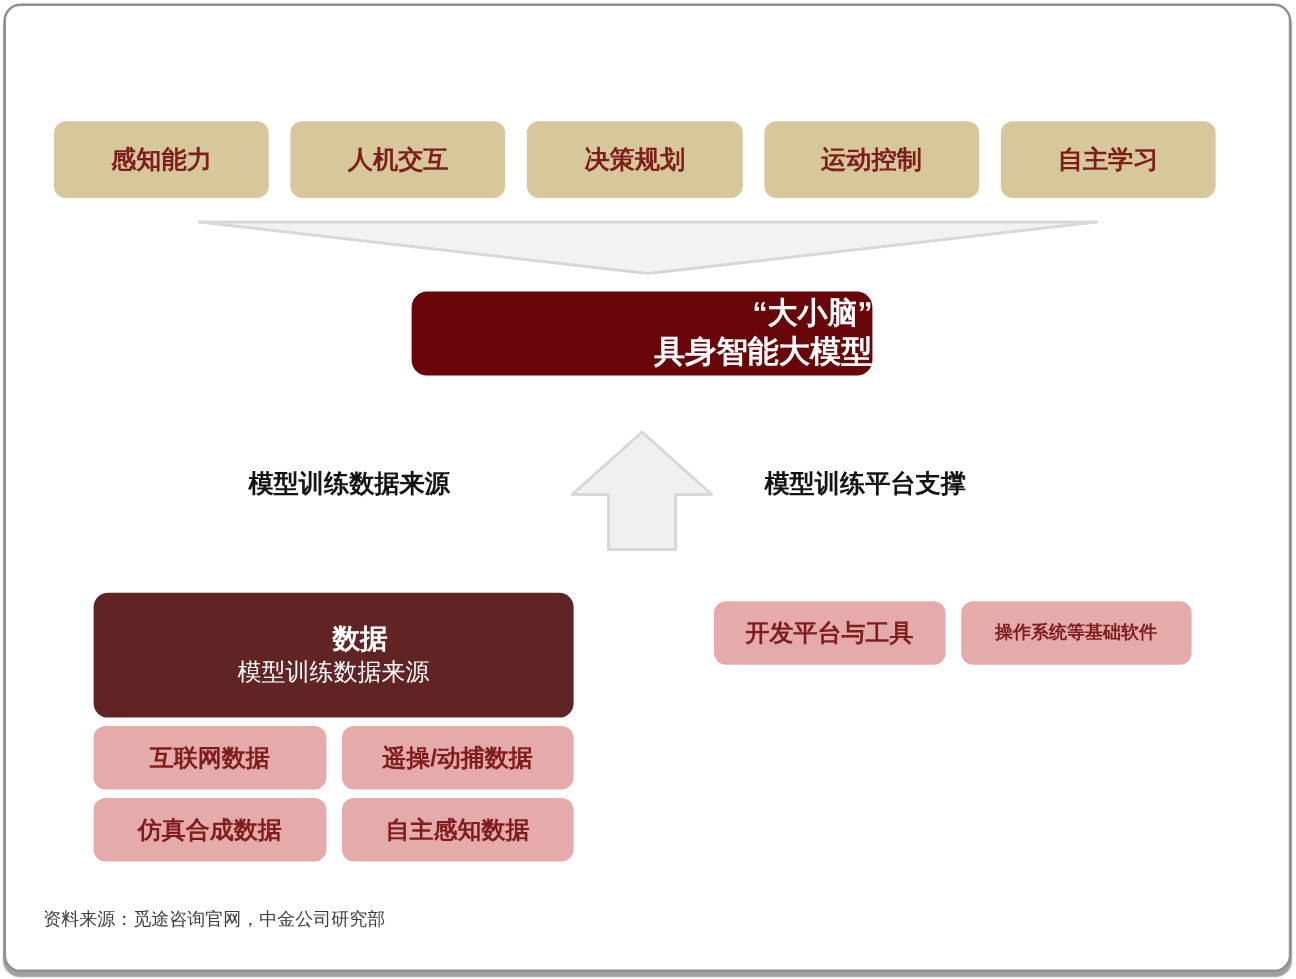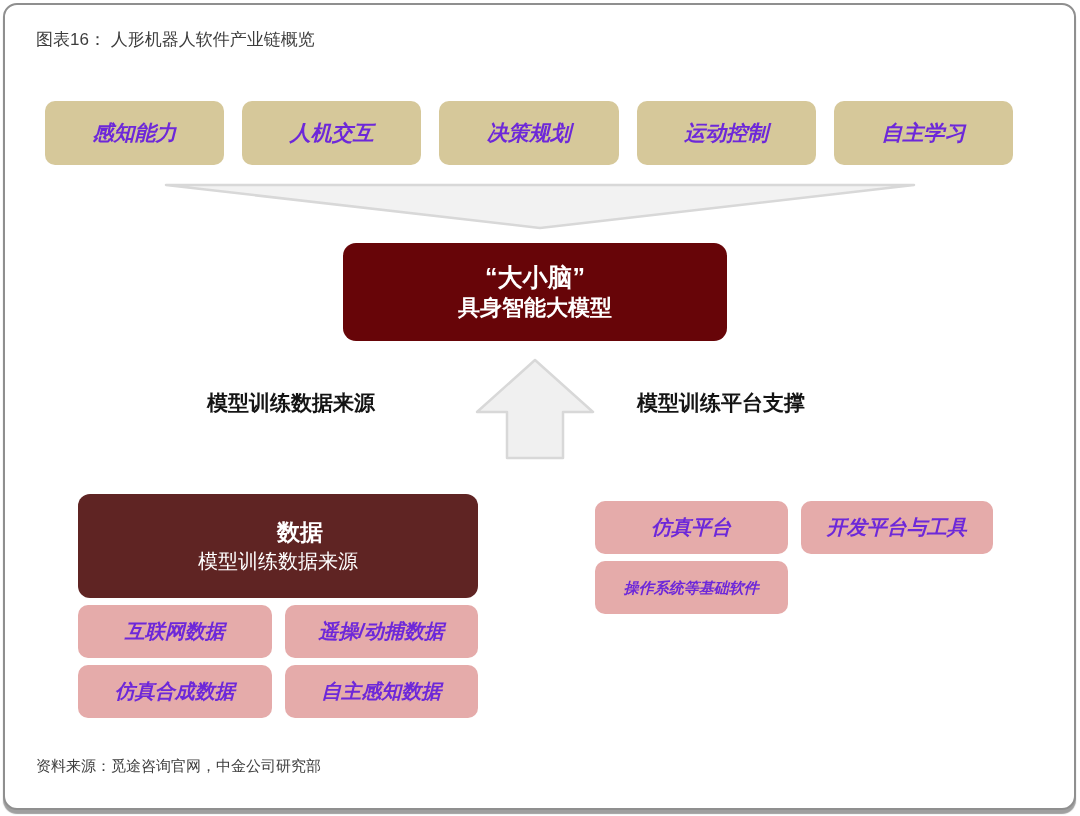--- a/index.html
+++ b/index.html
@@ -6,29 +6,29 @@
   .canvas{position:relative;width:1080px;height:816px;background:#fff;
           font-family:"Liberation Sans","DejaVu Sans",sans-serif;overflow:hidden;}
   .frame{position:absolute;left:3px;top:3px;right:4px;bottom:6px;
          border:2px solid #8f8f8f;border-radius:14px;background:#fff;
          box-shadow:0 4px 1px rgba(80,80,80,.55);}
   .fig-title{position:absolute;left:36px;top:28px;font-size:17px;color:#3d3d3d;}
   .fig-source{position:absolute;left:36px;top:757px;font-size:15px;color:#3d3d3d;}
 
   .top-row{position:absolute;left:45px;top:101px;width:968px;display:flex;gap:18px;}
   .pill{border-radius:10px;display:flex;align-items:center;justify-content:center;
-        color:#6d28d9;font-weight:bold;text-align:left;font-style:italic;}
+        color:#7f1d1d;font-weight:bold;text-align:left;}
   .tan{background:#d6c89a;flex:1;height:64px;font-size:21px;}
 
   .funnel{position:absolute;left:160px;top:182px;}
-  .brain-box{position:absolute;left:343px;top:243px;width:384px;height:98px;
+  .brain-box{position:absolute;left:343px;top:243px;width:384px;height:70px;
              background:#670508;border-radius:13px;color:#fff;display:flex;
-             flex-direction:column;align-items:center;justify-content:center;line-height:1.3;}
+             flex-direction:column;align-items:flex-end;justify-content:center;line-height:1.3;}
   .brain-line1{font-size:25px;font-weight:bold;}
-  .brain-line2{font-size:22px;font-weight:bold;}
+  .brain-line2{font-size:26px;font-weight:bold;}
 
   .up-arrow{position:absolute;left:471px;top:357px;}
   .mid-label{position:absolute;top:389px;font-size:21px;font-weight:bold;color:#141414;}
   .mid-label.left{left:207px;}
   .mid-label.right{left:637px;}
 
   .group{position:absolute;top:494px;}
   .group.left{left:78px;width:400px;}
   .group.right{left:595px;width:398px;}
   .group-head{height:104px;background:#5f2423;border-radius:12px;color:#fff;
@@ -39,21 +39,20 @@
   .pill-grid{margin-top:7px;display:grid;grid-template-columns:1fr 1fr;gap:7px 13px;}
   .pink{background:#e5abaa;height:53px;font-size:20px;}
   .pink.small{font-size:15px;line-height:1.15;padding:0 8px;}
 </style>
 </head>
 <body>
 
 <div class="canvas">
   <div class="frame"></div>
 
-  <div class="fig-title">图表16： 人形机器人软件产业链概览</div>
 
   <div class="top-row">
     <div class="pill tan">感知能力</div>
     <div class="pill tan">人机交互</div>
     <div class="pill tan">决策规划</div>
     <div class="pill tan">运动控制</div>
     <div class="pill tan">自主学习</div>
   </div>
 
   <svg class="funnel" width="760" height="50" viewBox="0 0 760 50">
@@ -80,20 +79,19 @@
     <div class="pill-grid">
       <div class="pill pink">互联网数据</div>
       <div class="pill pink">遥操/动捕数据</div>
       <div class="pill pink">仿真合成数据</div>
       <div class="pill pink">自主感知数据</div>
     </div>
   </div>
 
   <div class="group right">
     <div class="pill-grid">
-      <div class="pill pink">仿真平台</div>
       <div class="pill pink">开发平台与工具</div>
       <div class="pill pink small">操作系统等基础软件</div>
     </div>
   </div>
 
   <div class="fig-source">资料来源：觅途咨询官网，中金公司研究部</div>
 </div>
 
 </body></html>

